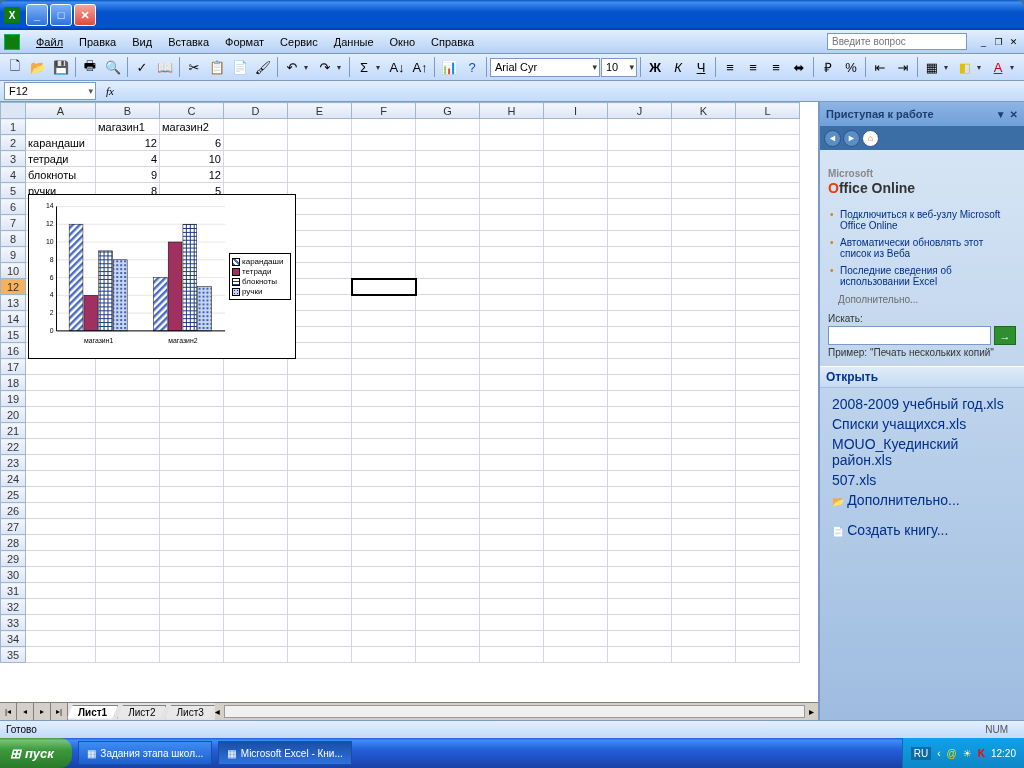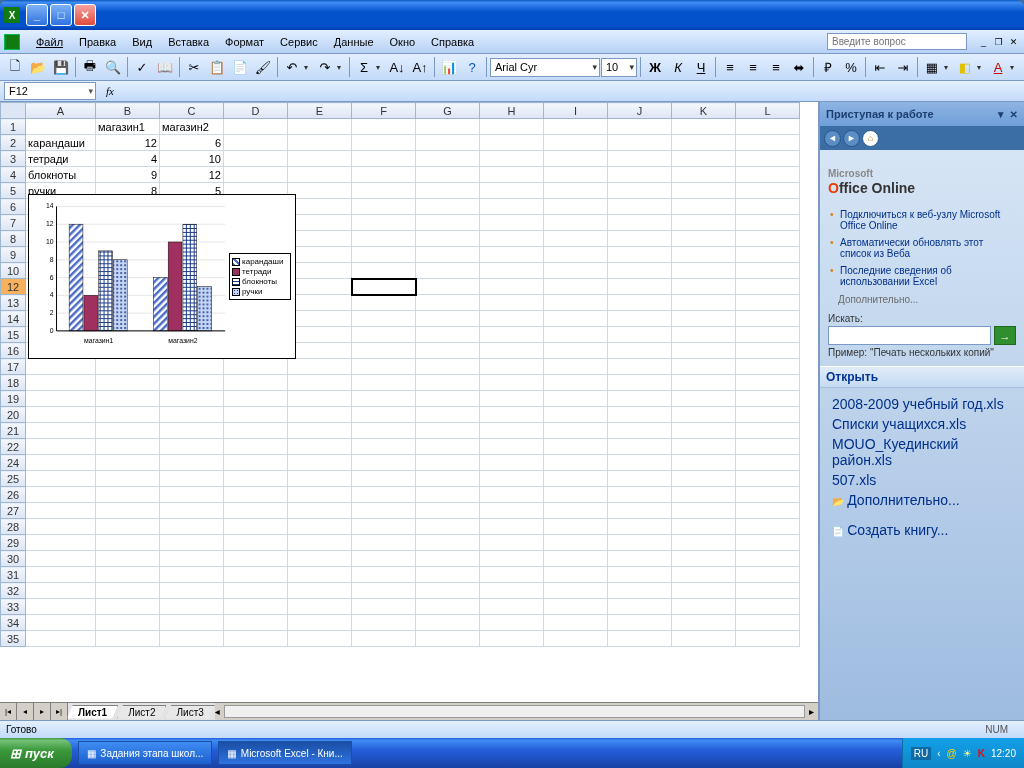--- a/index.html
+++ b/index.html
@@ -548,20 +548,35 @@
               <td></td>
               <td></td>
               <td></td>
               <td></td>
               <td></td>
               <td></td>
               <td></td>
             </tr>
       <tr>
               <th class="rowh">22</th>
+              <td></td>
+              <td></td>
+              <td></td>
+              <td></td>
+              <td></td>
+              <td></td>
+              <td></td>
+              <td></td>
+              <td></td>
+              <td></td>
+              <td></td>
+              <td></td>
+            </tr>
+      <tr>
+              <th class="rowh">23</th>
               <td></td>
               <td></td>
               <td></td>
               <td></td>
               <td></td>
               <td></td>
               <td></td>
               <td></td>
               <td></td>
               <td></td>

